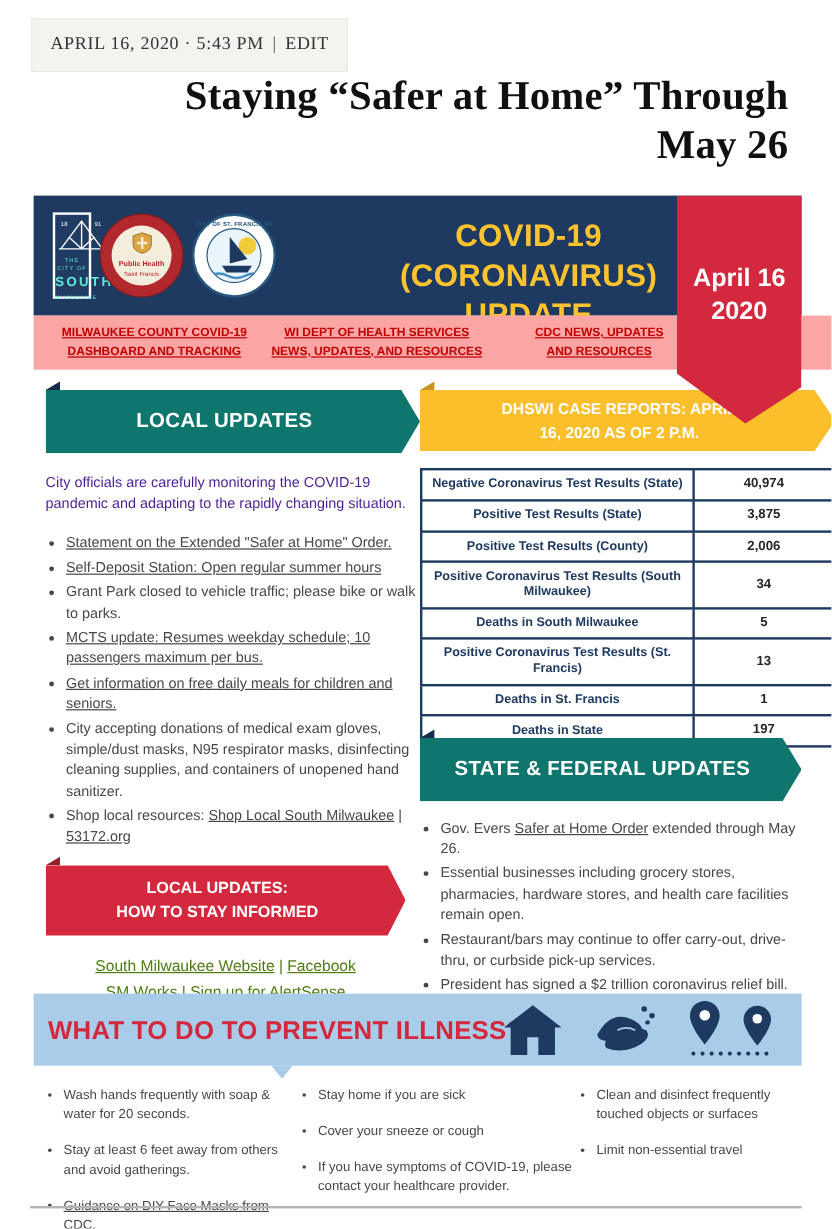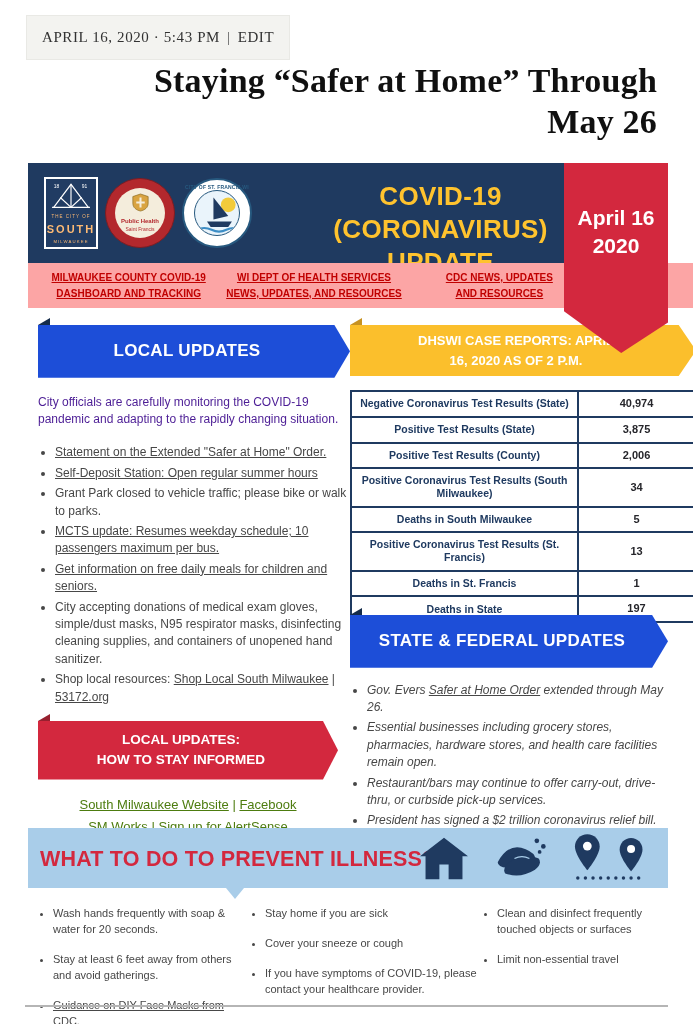--- a/index.html
+++ b/index.html
@@ -16,22 +16,22 @@
               font-family:"Liberation Serif",serif;font-weight:600;font-size:34px;
               line-height:1.22;color:#101010;letter-spacing:0.2px;text-align:right;}
 
   
   .flyer{position:absolute;left:28px;top:163px;width:640px;height:842px;background:#fff;
          font-size:12px;line-height:1.45;}
 
   .flyer-header{position:absolute;left:0;top:0;width:640px;height:100px;background:#1F3A60;}
   .logos{position:absolute;left:16px;top:14px;display:flex;gap:7px;align-items:center;}
 
-  .seal-square{width:54px;height:72px;background:#213C63;border:2px solid #fff;box-sizing:border-box;
-               color:#fdba74;text-align:center;padding-top:2px;}
+  .seal-square{width:32px;height:72px;background:#213C63;border:2px solid #fff;box-sizing:border-box;
+               color:#5eead4;text-align:center;padding-top:2px;}
   .city-top{font-size:4.5px;letter-spacing:1px;margin-top:0;}
   .city-name{font-size:11px;font-weight:bold;letter-spacing:2px;margin-top:1px;}
   .city-bottom{font-size:4.3px;letter-spacing:1.1px;margin-top:1px;}
 
   .seal-circle{width:70px;height:70px;border-radius:50%;position:relative;box-sizing:border-box;}
   .health{background:#B3282D;border:1px solid #7e1d22;}
   .health .inner{position:absolute;inset:9px;border-radius:50%;background:#F4EDDC;text-align:center;overflow:hidden;}
   .health .ph{font-size:6px;font-weight:bold;color:#B3282D;margin-top:0;}
   .health .sf{font-size:5px;color:#B3282D;}
   .francis{background:#fff;border:2px solid #27597F;}
@@ -45,47 +45,47 @@
 
   .links-bar{position:absolute;left:0;top:100px;width:676px;height:45px;background:#fca5a5;
              display:flex;align-items:center;box-sizing:border-box;padding:0 112px 0 8px;}
   .link-item{flex:1;text-align:center;font-size:10px;font-weight:bold;color:#C00000;
              line-height:1.55;cursor:pointer;}
   .link-item div{text-decoration:underline;}
 
   .ribbon{position:absolute;right:0;top:0;width:104px;height:190px;background:#D3283E;z-index:6;
           clip-path:polygon(0 0,100% 0,100% 84%,55% 100%,0 78%);
           color:#fff;font-weight:bold;font-size:21px;text-align:center;
-          box-sizing:border-box;padding-top:41px;line-height:1.35;}
+          box-sizing:border-box;padding-top:55px;line-height:1.35;}
 
   
   .banner{position:relative;margin-bottom:14px;}
   .fold{position:absolute;top:-7px;left:0;width:0;height:0;border-left:12px solid transparent;}
   .fold-navy{border-bottom:7px solid #152C4A;}
   .fold-gold{border-bottom:7px solid #C79222;}
   .fold-red{border-bottom:7px solid #97202F;}
   .banner-inner{clip-path:polygon(0 0,95% 0,100% 50%,95% 100%,0 100%);
                 color:#fff;font-weight:bold;text-align:center;}
-  .bg-navy{background:#1d4ed8;padding:14px 26px 14px 12px;font-size:17px;letter-spacing:0.3px;}
+  .bg-navy{background:#0f766e;padding:14px 26px 14px 12px;font-size:17px;letter-spacing:0.3px;}
   .bg-gold{background:#FBBF2C;padding:6px 26px 6px 12px;font-size:13px;line-height:1.5;}
   .bg-red{background:#D3283E;padding:9px 26px 9px 12px;font-size:13.5px;line-height:1.5;}
 
   .col-left{position:absolute;left:10px;top:162px;width:312px;}
   .intro{margin:16px 0 0;color:#4c1d95;}
   ul.bullets{margin:16px 0 0;padding-left:17px;}
   ul.bullets li{margin-bottom:3px;}
 
   .col-right{position:absolute;left:322px;top:162px;width:346px;}
   table.cases{border-collapse:collapse;width:100%;margin-top:2px;}
   table.cases td{border:2px solid #1F3A60;text-align:center;padding:5px 6px;line-height:1.25;}
   td.t-label{width:66%;font-weight:bold;color:#1F3A60;font-size:10.5px;}
   td.t-value{font-weight:bold;color:#26262b;font-size:11px;}
 
   .state-federal{position:absolute;left:322px;top:452px;width:318px;}
-  .state-federal ul.bullets{margin-top:12px;font-style:italic;}
+  .state-federal ul.bullets{margin-top:12px;}
 
   .stay-informed{position:absolute;left:10px;top:558px;width:300px;}
   .si-links{text-align:center;font-size:13px;line-height:1.7;color:#4d7c0f;margin-top:8px;}
   .inquiries{text-align:center;font-weight:bold;font-size:13.5px;color:#303030;margin-top:12px;}
 
   .prevent-band{position:absolute;left:0;top:665px;width:640px;height:60px;background:#A9CDE9;}
   .prevent-heading{position:absolute;left:12px;top:16px;font-size:21.5px;font-weight:bold;
                    color:#D3283E;letter-spacing:0.2px;}
   .band-icons{position:absolute;right:16px;top:6px;display:flex;gap:26px;align-items:center;height:48px;}
   .band-icons svg{display:block;}

